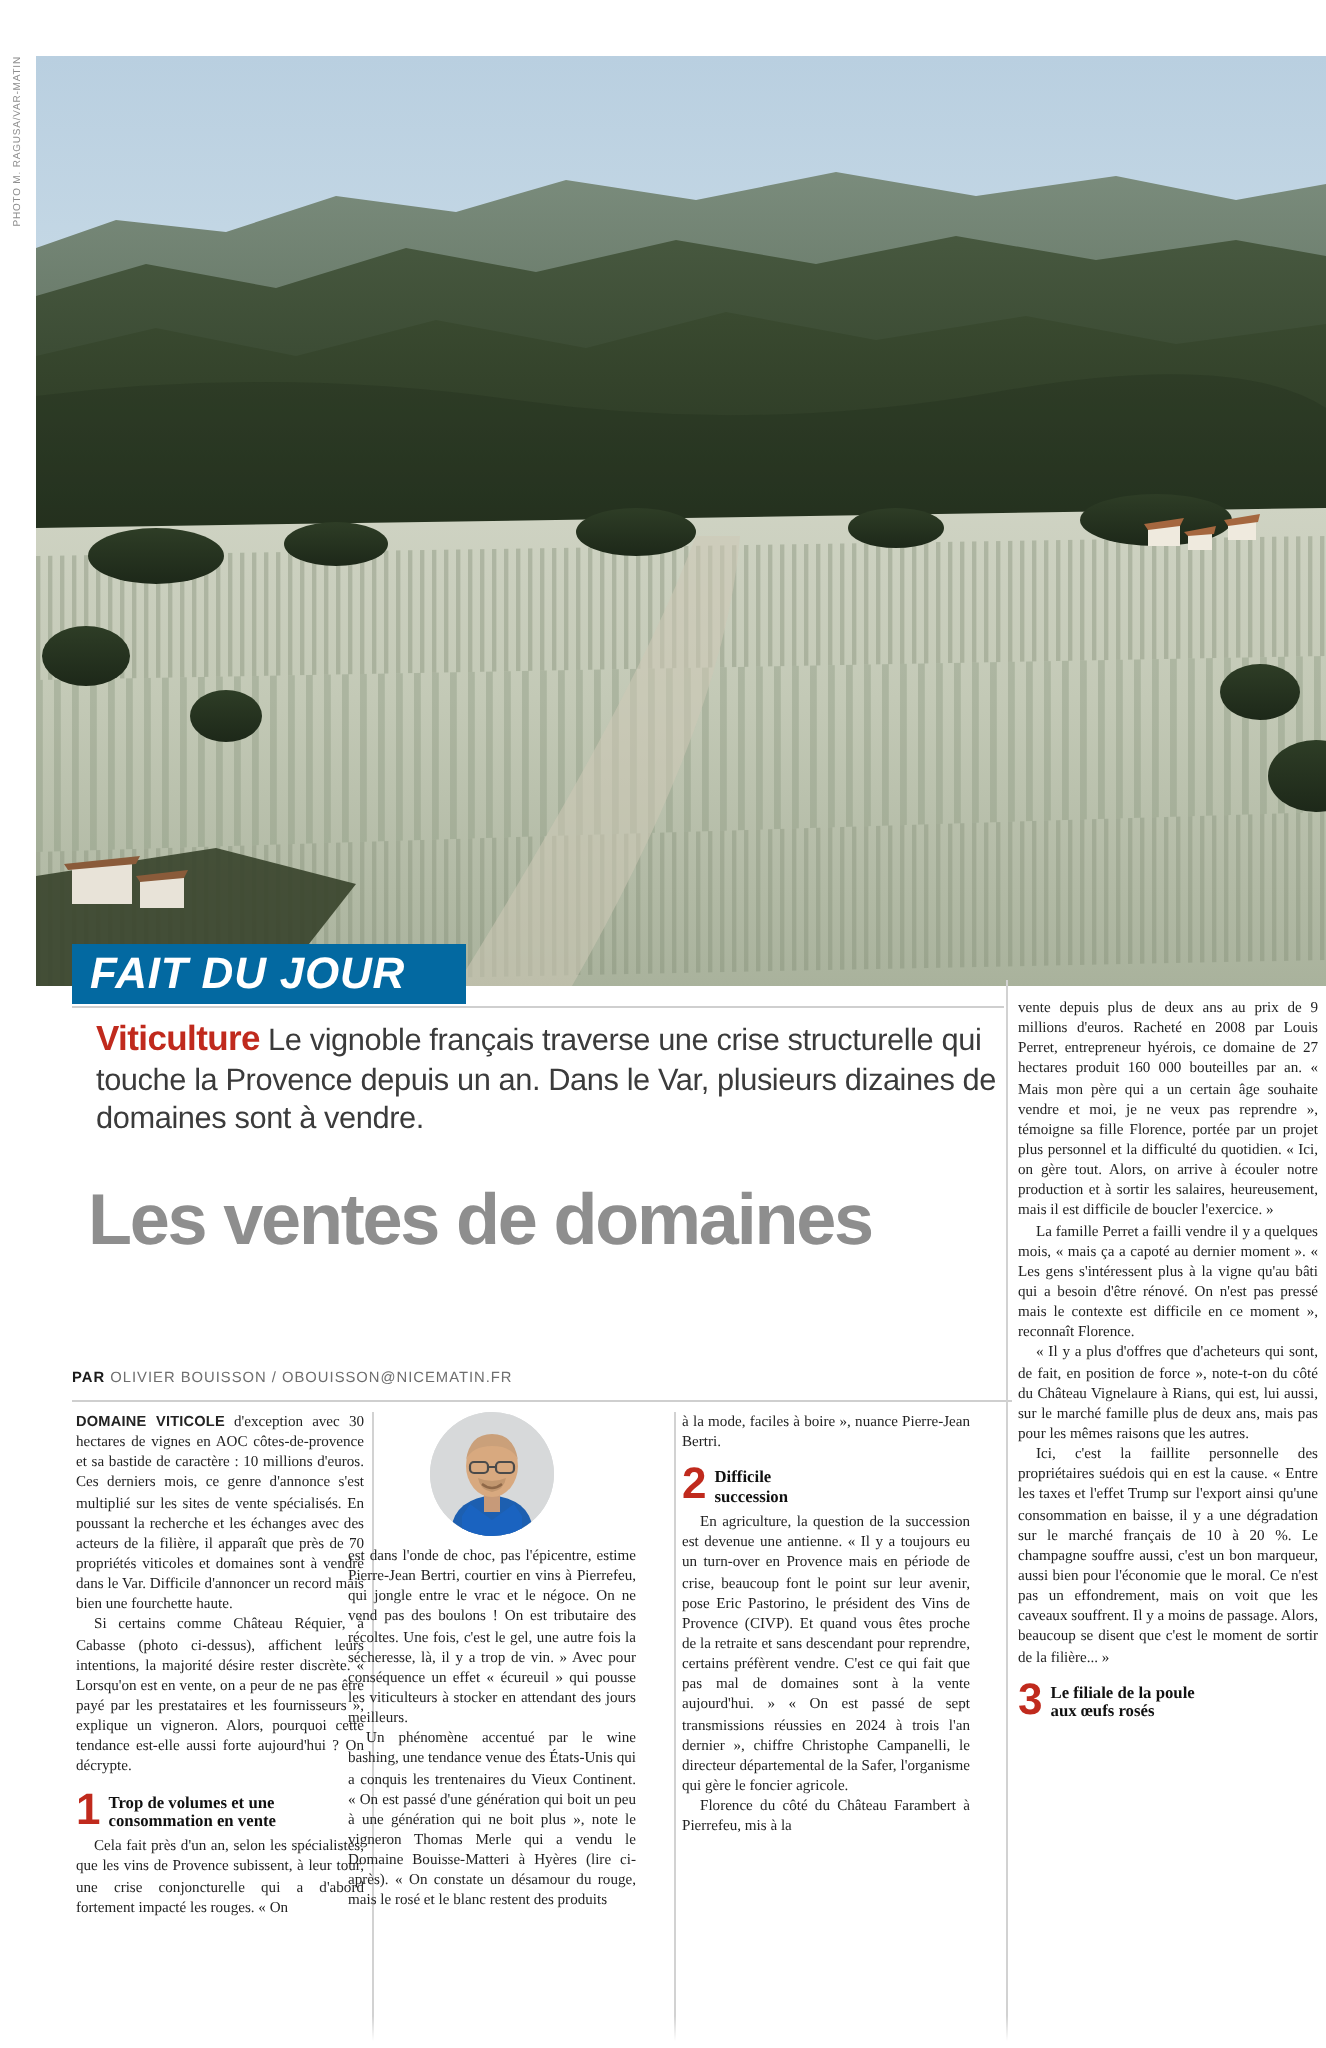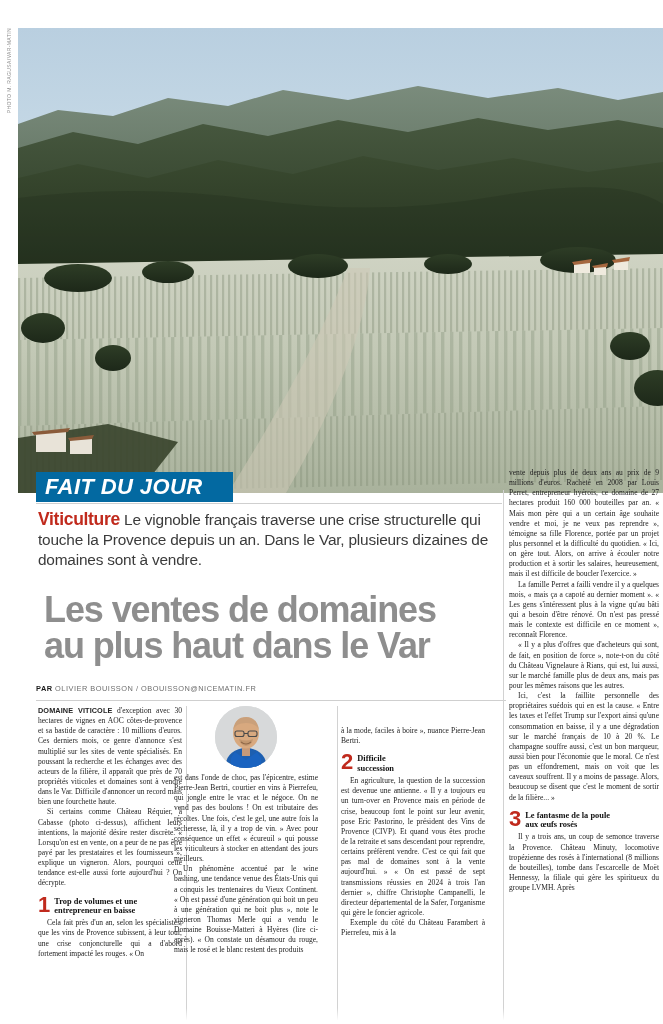--- a/index.html
+++ b/index.html
@@ -39,21 +39,21 @@
     font-family:"Liberation Sans", sans-serif;
     font-weight:bold;font-style:italic;font-size:22px;letter-spacing:.4px;
     color:#fff;line-height:1;
   }
 
   
   .rule-top{position:absolute;left:36px;top:503px;width:466px;height:1px;background:#cfcfcf;}
 
   
   .chapeau{
-    position:absolute;left:38px;top:508px;width:468px;
+    position:absolute;left:48px;top:508px;width:468px;
     font-family:"Liberation Sans", sans-serif;
     font-size:15.4px;line-height:1.28;color:#3b3b3b;font-weight:300;
     letter-spacing:-.2px;
   }
   .chapeau .kicker{
     color:#c02a1d;font-weight:bold;font-size:17.5px;letter-spacing:-.3px;
   }
 
   
   .headline{
@@ -105,22 +105,22 @@
   
   .portrait{
     width:62px;height:62px;border-radius:50%;
     margin:0 auto 5px auto;overflow:hidden;background:#d9dbdc;
   }
   .portrait svg{display:block;}
 
   
   #col1{left:38px;top:706px;width:144px;}
   #col2{left:174px;top:706px;width:144px;}
-  #col3{left:341px;top:726px;width:144px;}
-  #col4{left:509px;top:468px;width:150px;}
+  #col3{left:341px;top:706px;width:144px;}
+  #col4{left:509px;top:499px;width:150px;}
 
   .fade-bottom{
     position:absolute;left:0;bottom:0;width:663px;height:16px;
     background:linear-gradient(to bottom, rgba(255,255,255,0), #ffffff 78%);
     pointer-events:none;
   }
 </style>
 </head>
 <body>
 
@@ -233,42 +233,41 @@
   </div>
 
   <div class="rule-top"></div>
 
   <div class="chapeau">
     <span class="kicker">Viticulture</span><span> Le vignoble français traverse une crise structurelle qui touche la Provence depuis un an. Dans le Var, plusieurs dizaines de domaines sont à vendre.</span>
   </div>
 
   <h1 class="headline">
     <span class="hl">Les ventes de domaines</span>
-    <span class="hl">au plus haut dans le Var</span>
   </h1>
 
   <div class="byline">
     <b>PAR</b><span> OLIVIER BOUISSON / OBOUISSON@NICEMATIN.FR</span>
   </div>
 
   <div class="hr-main"></div>
 
   <div class="vrule" style="left:186px;top:706px;height:318px;"></div>
   <div class="vrule" style="left:337px;top:706px;height:318px;"></div>
   <div class="vrule" style="left:503px;top:490px;height:534px;"></div>
 
   <div class="col" id="col1">
     <p class="noind"><span class="lead">DOMAINE VITICOLE</span><span> d'exception avec 30 hectares de vignes en AOC côtes-de-provence et sa bastide de caractère : 10 millions d'euros. Ces derniers mois, ce genre d'annonce s'est multiplié sur les sites de vente spécialisés. En poussant la recherche et les échanges avec des acteurs de la filière, il apparaît que près de 70 propriétés viticoles et domaines sont à vendre dans le Var. Difficile d'annoncer un record mais bien une fourchette haute.</span></p>
     <p>Si certains comme Château Réquier, à Cabasse (photo ci-dessus), affichent leurs intentions, la majorité désire rester discrète. « Lorsqu'on est en vente, on a peur de ne pas être payé par les prestataires et les fournisseurs », explique un vigneron. Alors, pourquoi cette tendance est-elle aussi forte aujourd'hui ? On décrypte.</p>
 
     <div class="sec">
       <span class="num">1</span>
       <span class="sec-title">
         <span>Trop de volumes et une</span><br>
-        <span>entrepreneur en baisse</span>
+        <span>consommation en vente</span>
       </span>
     </div>
 
     <p>Cela fait près d'un an, selon les spécialistes, que les vins de Provence subissent, à leur tour, une crise conjoncturelle qui a d'abord fortement impacté les rouges. « On</p>
   </div>
 
   <div class="col" id="col2">
     <div class="portrait">
       <svg viewBox="0 0 62 62" width="62" height="62">
         <rect width="62" height="62" fill="#d7d9da"></rect>
@@ -293,34 +292,33 @@
 
     <div class="sec">
       <span class="num">2</span>
       <span class="sec-title">
         <span>Difficile</span><br>
         <span>succession</span>
       </span>
     </div>
 
     <p>En agriculture, la question de la succession est devenue une antienne. « Il y a toujours eu un turn-over en Provence mais en période de crise, beaucoup font le point sur leur avenir, pose Eric Pastorino, le président des Vins de Provence (CIVP). Et quand vous êtes proche de la retraite et sans descendant pour reprendre, certains préfèrent vendre. C'est ce qui fait que pas mal de domaines sont à la vente aujourd'hui. » « On est passé de sept transmissions réussies en 2024 à trois l'an dernier », chiffre Christophe Campanelli, le directeur départemental de la Safer, l'organisme qui gère le foncier agricole.</p>
-    <p>Exemple du côté du Château Farambert à Pierrefeu, mis à la</p>
+    <p>Florence du côté du Château Farambert à Pierrefeu, mis à la</p>
   </div>
 
   <div class="col" id="col4">
     <p class="noind">vente depuis plus de deux ans au prix de 9 millions d'euros. Racheté en 2008 par Louis Perret, entrepreneur hyérois, ce domaine de 27 hectares produit 160 000 bouteilles par an. « Mais mon père qui a un certain âge souhaite vendre et moi, je ne veux pas reprendre », témoigne sa fille Florence, portée par un projet plus personnel et la difficulté du quotidien. « Ici, on gère tout. Alors, on arrive à écouler notre production et à sortir les salaires, heureusement, mais il est difficile de boucler l'exercice. »</p>
     <p>La famille Perret a failli vendre il y a quelques mois, « mais ça a capoté au dernier moment ». « Les gens s'intéressent plus à la vigne qu'au bâti qui a besoin d'être rénové. On n'est pas pressé mais le contexte est difficile en ce moment », reconnaît Florence.</p>
     <p>« Il y a plus d'offres que d'acheteurs qui sont, de fait, en position de force », note-t-on du côté du Château Vignelaure à Rians, qui est, lui aussi, sur le marché famille plus de deux ans, mais pas pour les mêmes raisons que les autres.</p>
     <p>Ici, c'est la faillite personnelle des propriétaires suédois qui en est la cause. « Entre les taxes et l'effet Trump sur l'export ainsi qu'une consommation en baisse, il y a une dégradation sur le marché français de 10 à 20 %. Le champagne souffre aussi, c'est un bon marqueur, aussi bien pour l'économie que le moral. Ce n'est pas un effondrement, mais on voit que les caveaux souffrent. Il y a moins de passage. Alors, beaucoup se disent que c'est le moment de sortir de la filière... »</p>
 
     <div class="sec">
       <span class="num">3</span>
       <span class="sec-title">
-        <span>Le fantasme de la poule</span><br>
+        <span>Le filiale de la poule</span><br>
         <span>aux œufs rosés</span>
       </span>
     </div>
 
-    <p>Il y a trois ans, un coup de semonce traverse la Provence. Château Minuty, locomotive tropézienne des rosés à l'international (8 millions de bouteilles), tombe dans l'escarcelle de Moët Hennessy, la filiale qui gère les spiritueux du groupe LVMH. Après</p>
   </div>
 
   <div class="fade-bottom"></div>
 </div>
 
 </body></html>

